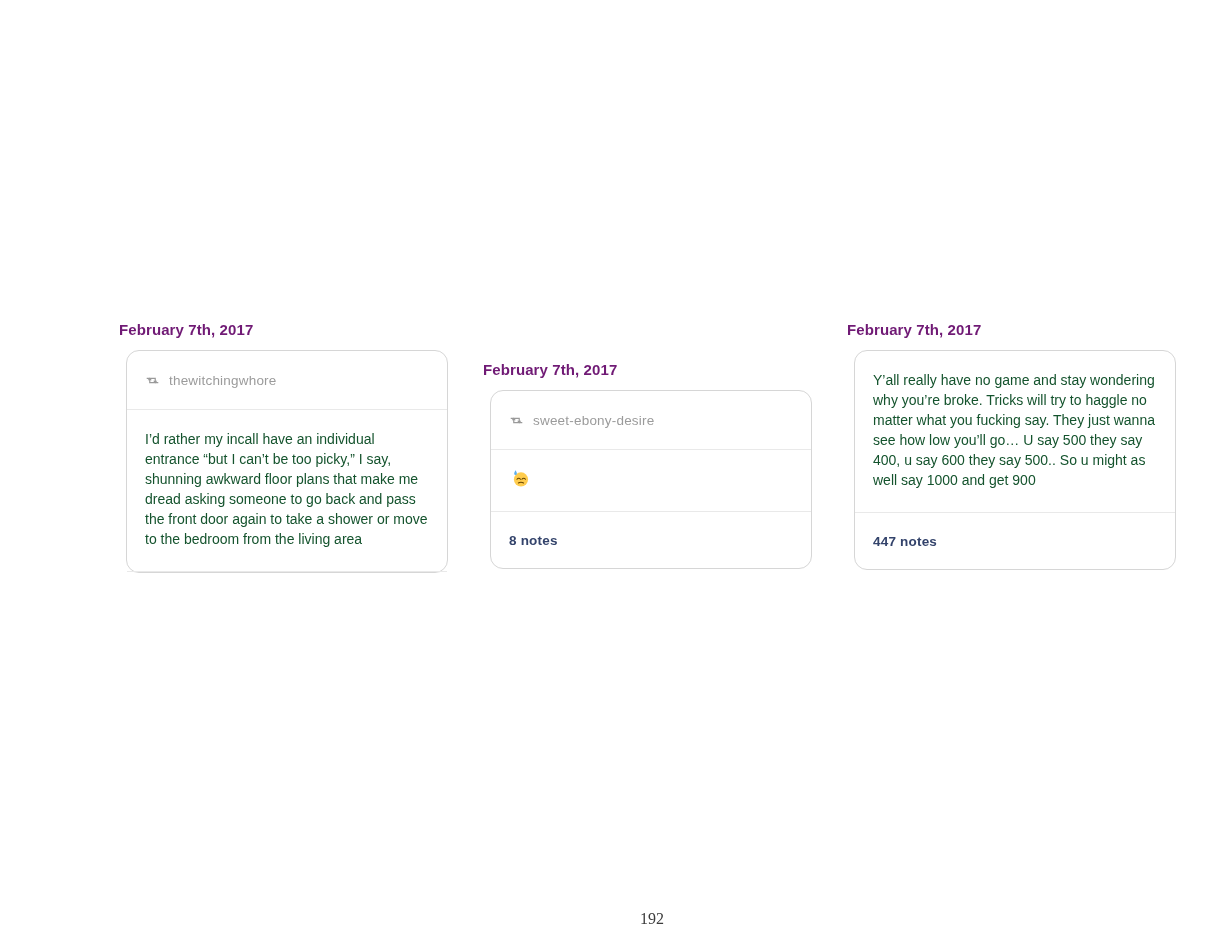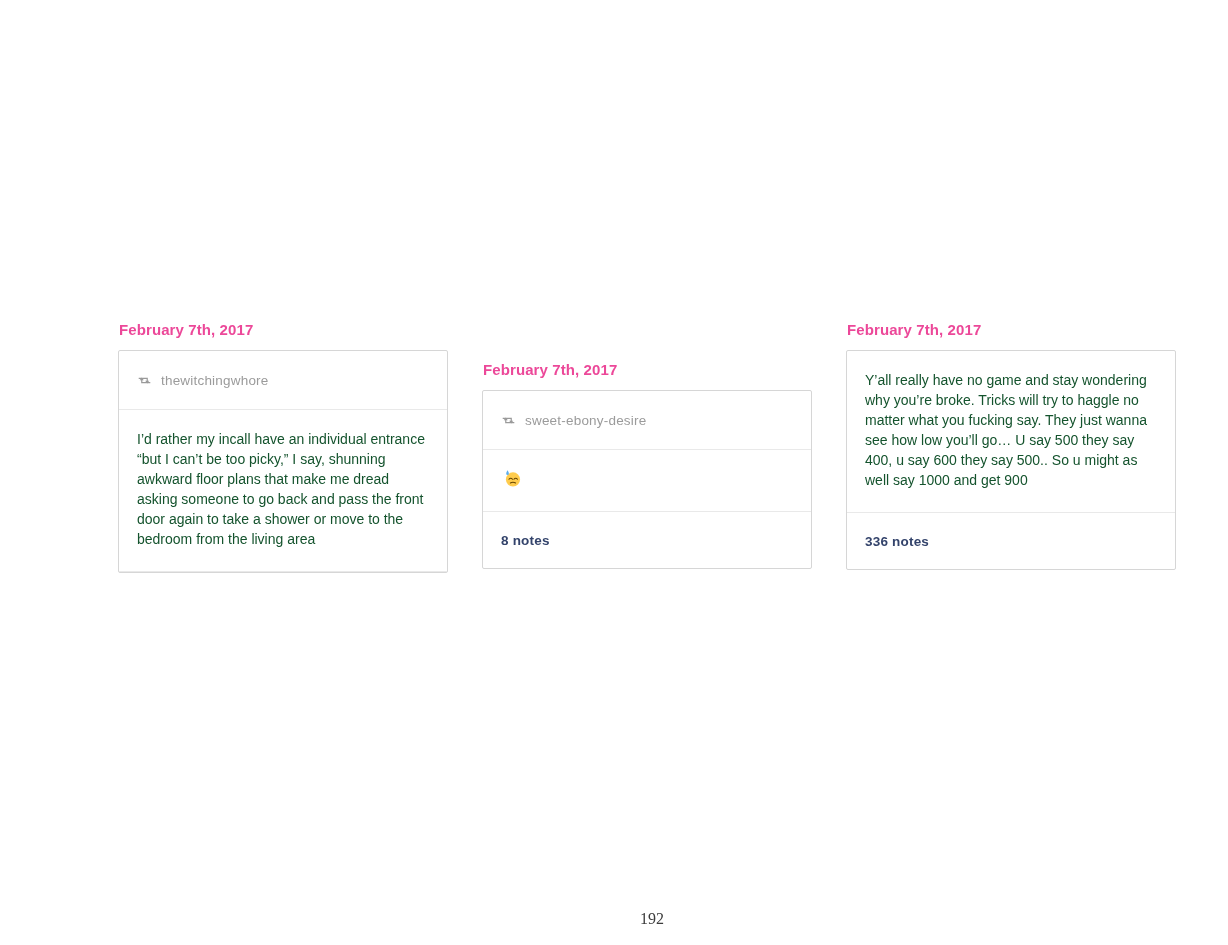--- a/index.html
+++ b/index.html
@@ -17,30 +17,31 @@
     top: 319px;
     display: flex;
     gap: 34px;
     align-items: flex-start;
   }
   .column { width: 330px; }
   .column.offset { margin-top: 40px; }
   .date-heading {
     font-size: 15px;
     font-weight: 700;
-    color: #ec4899;
+    color: #701a75;
     line-height: 21px;
     margin: 0 0 10px 1px;
     letter-spacing: 0.1px;
   }
   .post-card {
     background: #ffffff;
     border: 1px solid #d6d6d6;
-    border-radius: 2px;
+    border-radius: 13px;
     box-sizing: border-box;
+    margin-left: 8px;
   }
   .card-header {
     display: flex;
     align-items: center;
     gap: 9px;
     height: 58px;
     padding: 0 18px;
     border-bottom: 1px solid #e9e9e9;
   }
   .reblog-icon { flex: 0 0 auto; display: inline-flex; }
@@ -143,20 +144,20 @@
     </div>
   </div>
 
   <div class="column">
     <h2 class="date-heading">February 7th, 2017</h2>
     <div class="post-card">
       <div class="card-body">
         <p>Y’all really have no game and stay wondering why you’re broke. Tricks will try to haggle no matter what you fucking say. They just wanna see how low you’ll go… U say 500 they say 400, u say 600 they say 500.. So u might as well say 1000 and get 900</p>
       </div>
       <div class="card-footer">
-        <a class="notes-link">336 notes</a>
+        <a class="notes-link">447 notes</a>
       </div>
     </div>
   </div>
 
 </div>
 
 <div class="page-number">192</div>
 
 </body></html>

